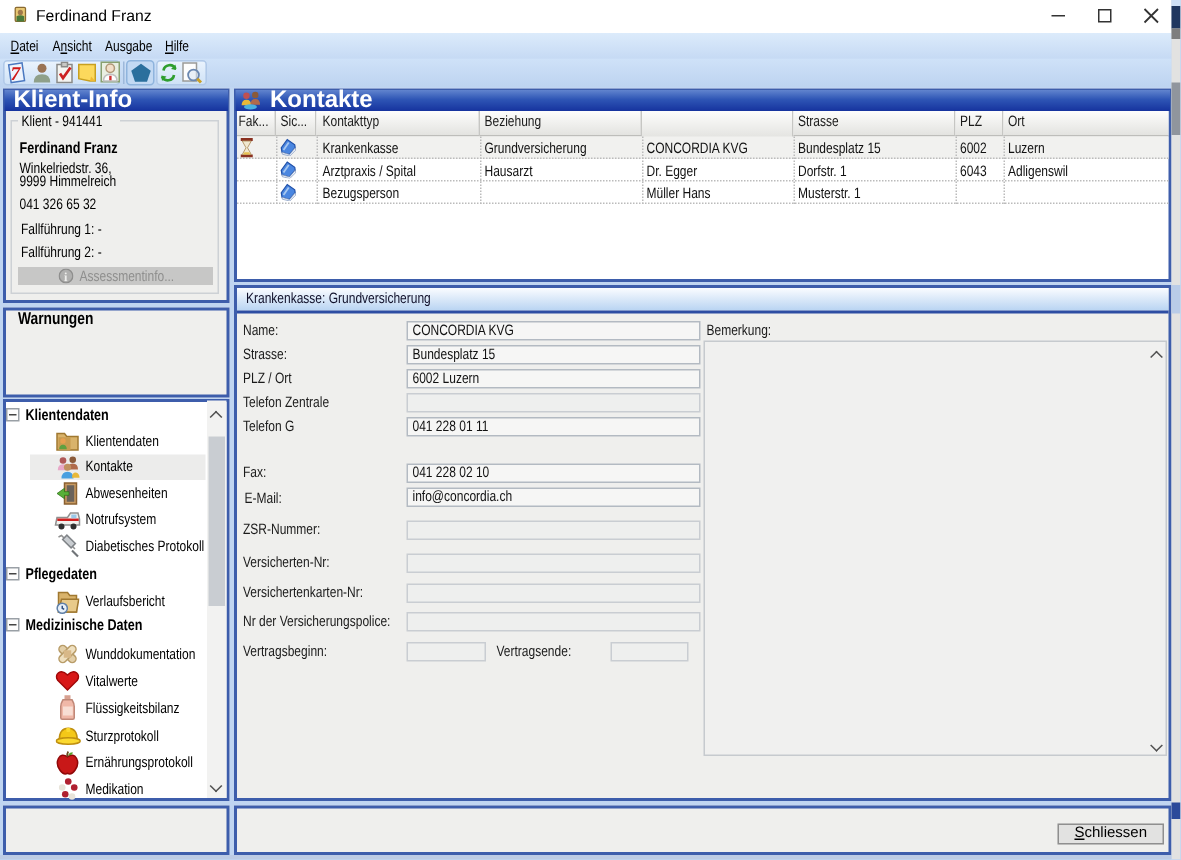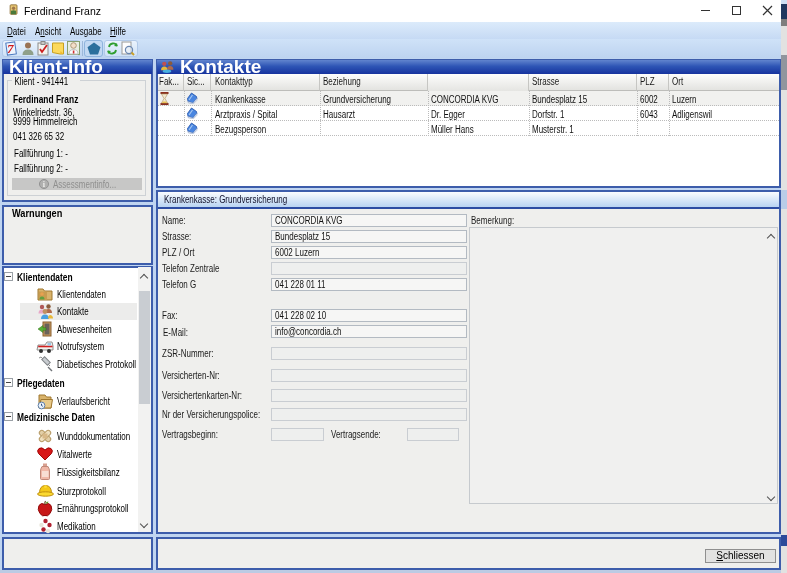--- a/index.html
+++ b/index.html
@@ -12,21 +12,21 @@
 .winbtn{top:4px;width:30px;height:15px;}
 
 #menubar{left:0;top:22px;width:781px;height:17px;background:linear-gradient(#dcebfb,#c6daf4);}
 .menuitem{top:26px;font-size:10px;}
 
 #toolbar{left:0;top:39px;width:781px;height:19px;background:linear-gradient(#cfe2f8,#bdd3f0);}
 .slab{top:1px;height:17px;background:linear-gradient(#eaf3fd,#cfe2f7);border:1px solid #b1c9e8;border-radius:3px;}
 .slabsel{top:1px;height:17px;background:#c3d9f3;border:1px solid #8fb4dd;border-radius:3px;}
 
 .panel{border:2px solid #3d5dab;}
-.hdr{background:linear-gradient(#6184ce 0%,#2e55b5 45%,#16339e 100%);color:#fff;font-weight:bold;font-size:19px;}
+.hdr{background:linear-gradient(#6184ce 0%,#2e55b5 45%,#16339e 100%);color:#fff;font-weight:bold;font-size:16px;}
 .gray{background:#efefed;}
 
 .colhdr{background:linear-gradient(#fdfdfc,#e3e3e0);border-right:1px solid #c6c6c3;border-bottom:1px solid #bdbdba;color:#1a1a1a;text-decoration:underline;}
 .cell{font-size:10px;color:#111;white-space:nowrap;}
 
 .lbl{font-size:10px;color:#1a1a1a;white-space:nowrap;}
 .inp{left:271px;width:196px;height:13px;background:#f6f6f5;border:1px solid #b3bac2;font-size:10px;color:#111;padding:0 3px;line-height:11px;}
 .inpd{background:#eeefee;border:1px solid #c9cdd2;}
 
 .cat{font-weight:bold;font-size:10.5px;}

